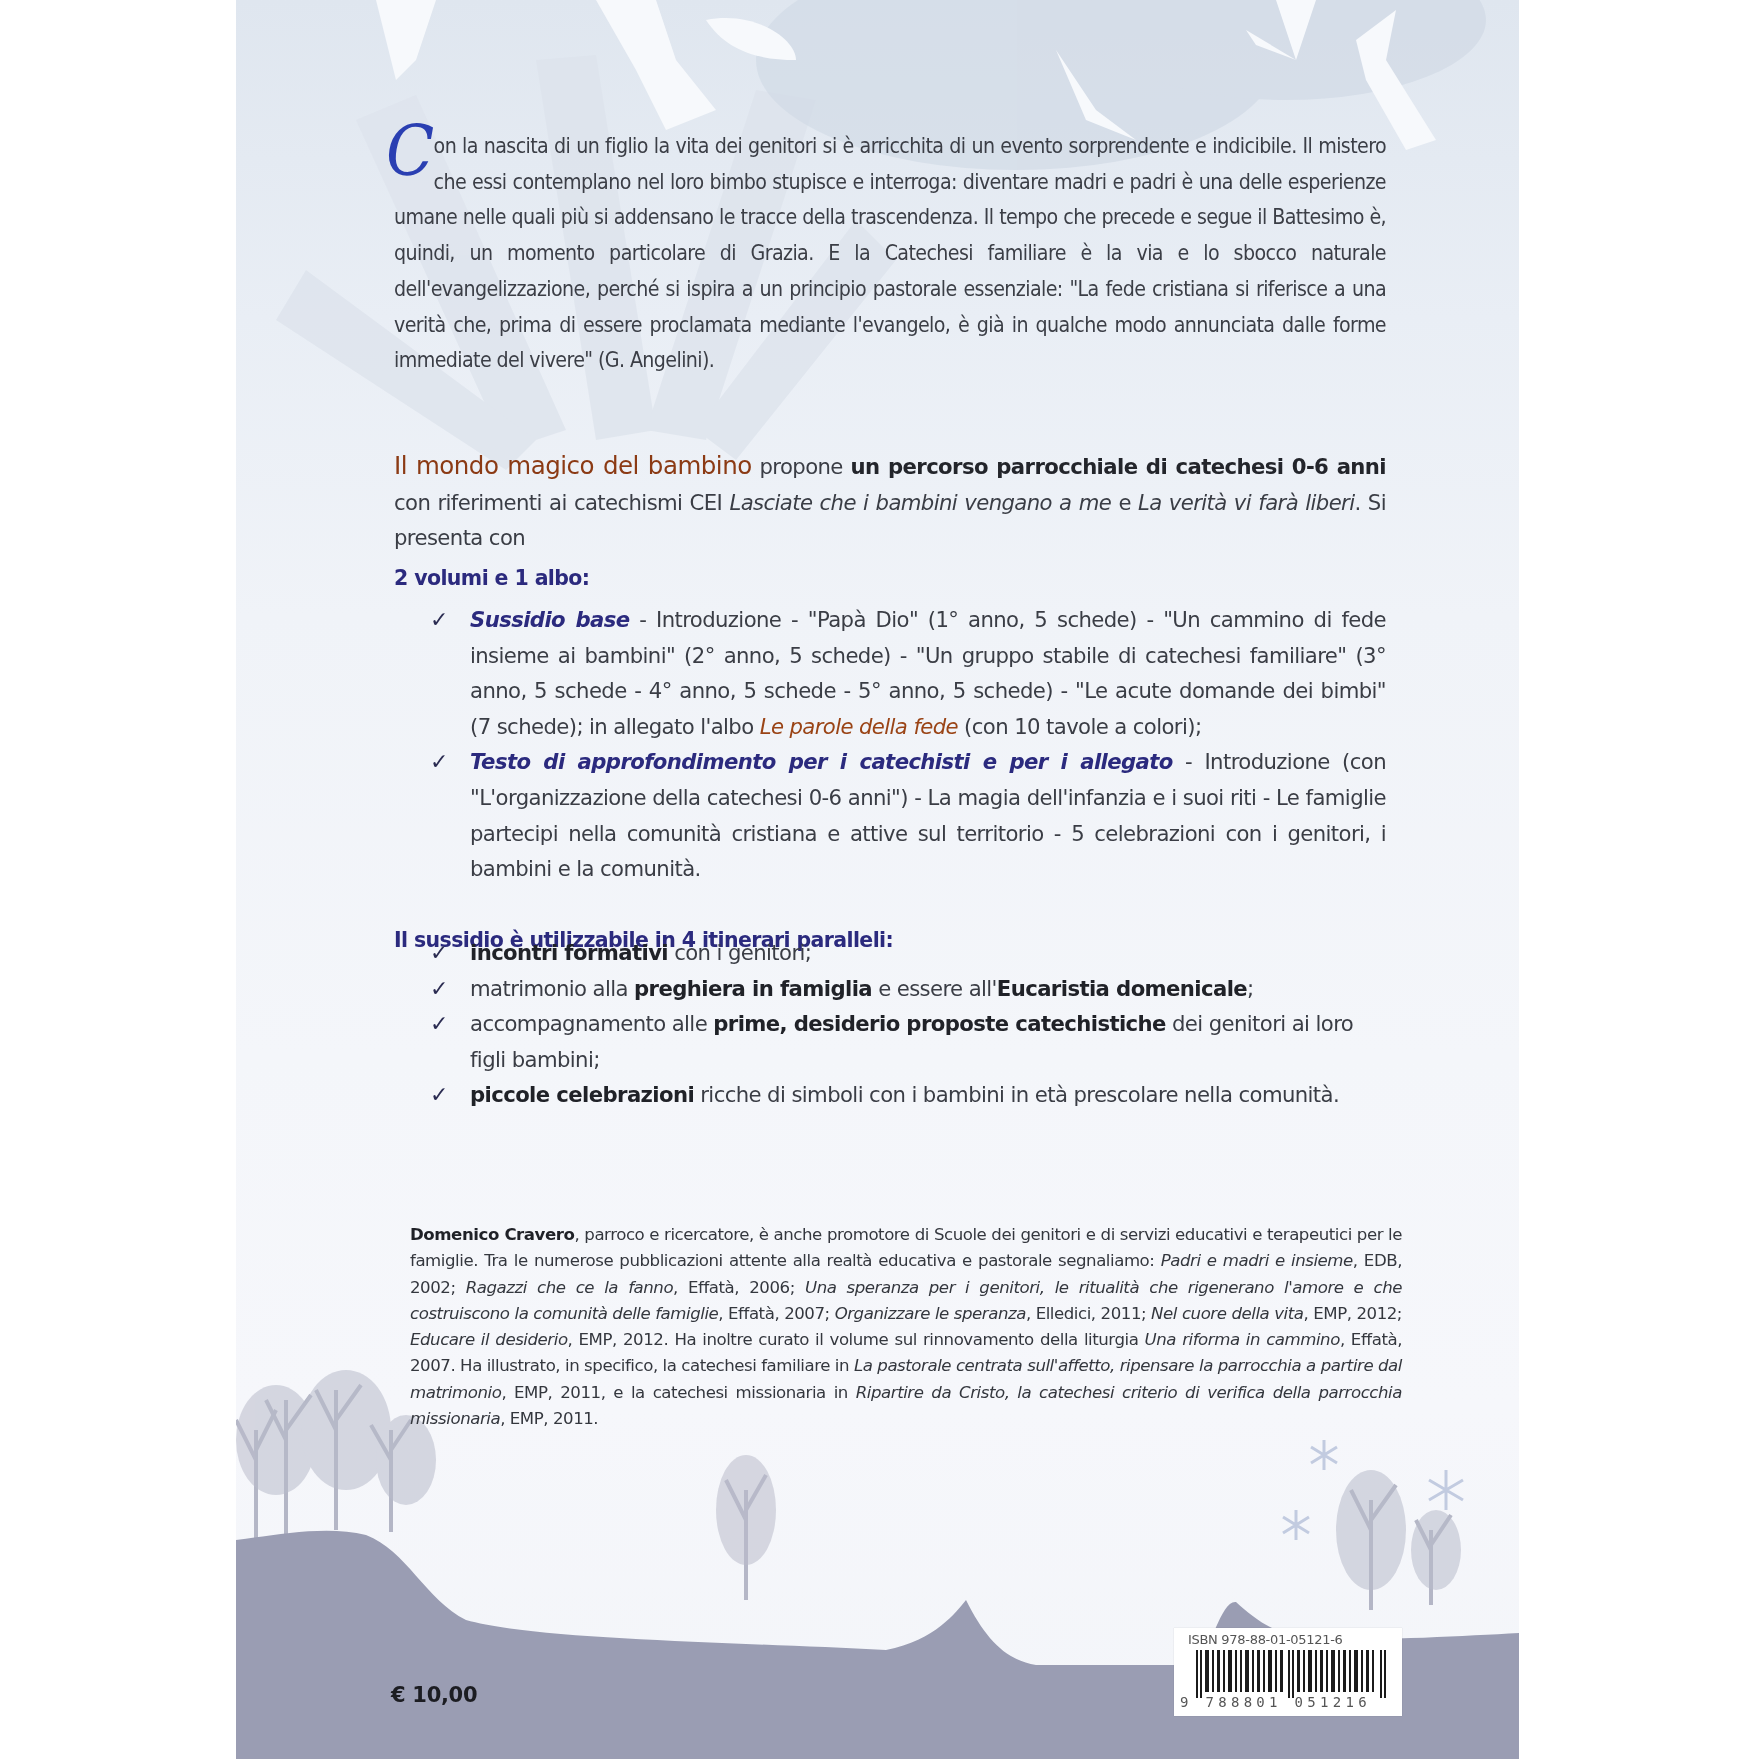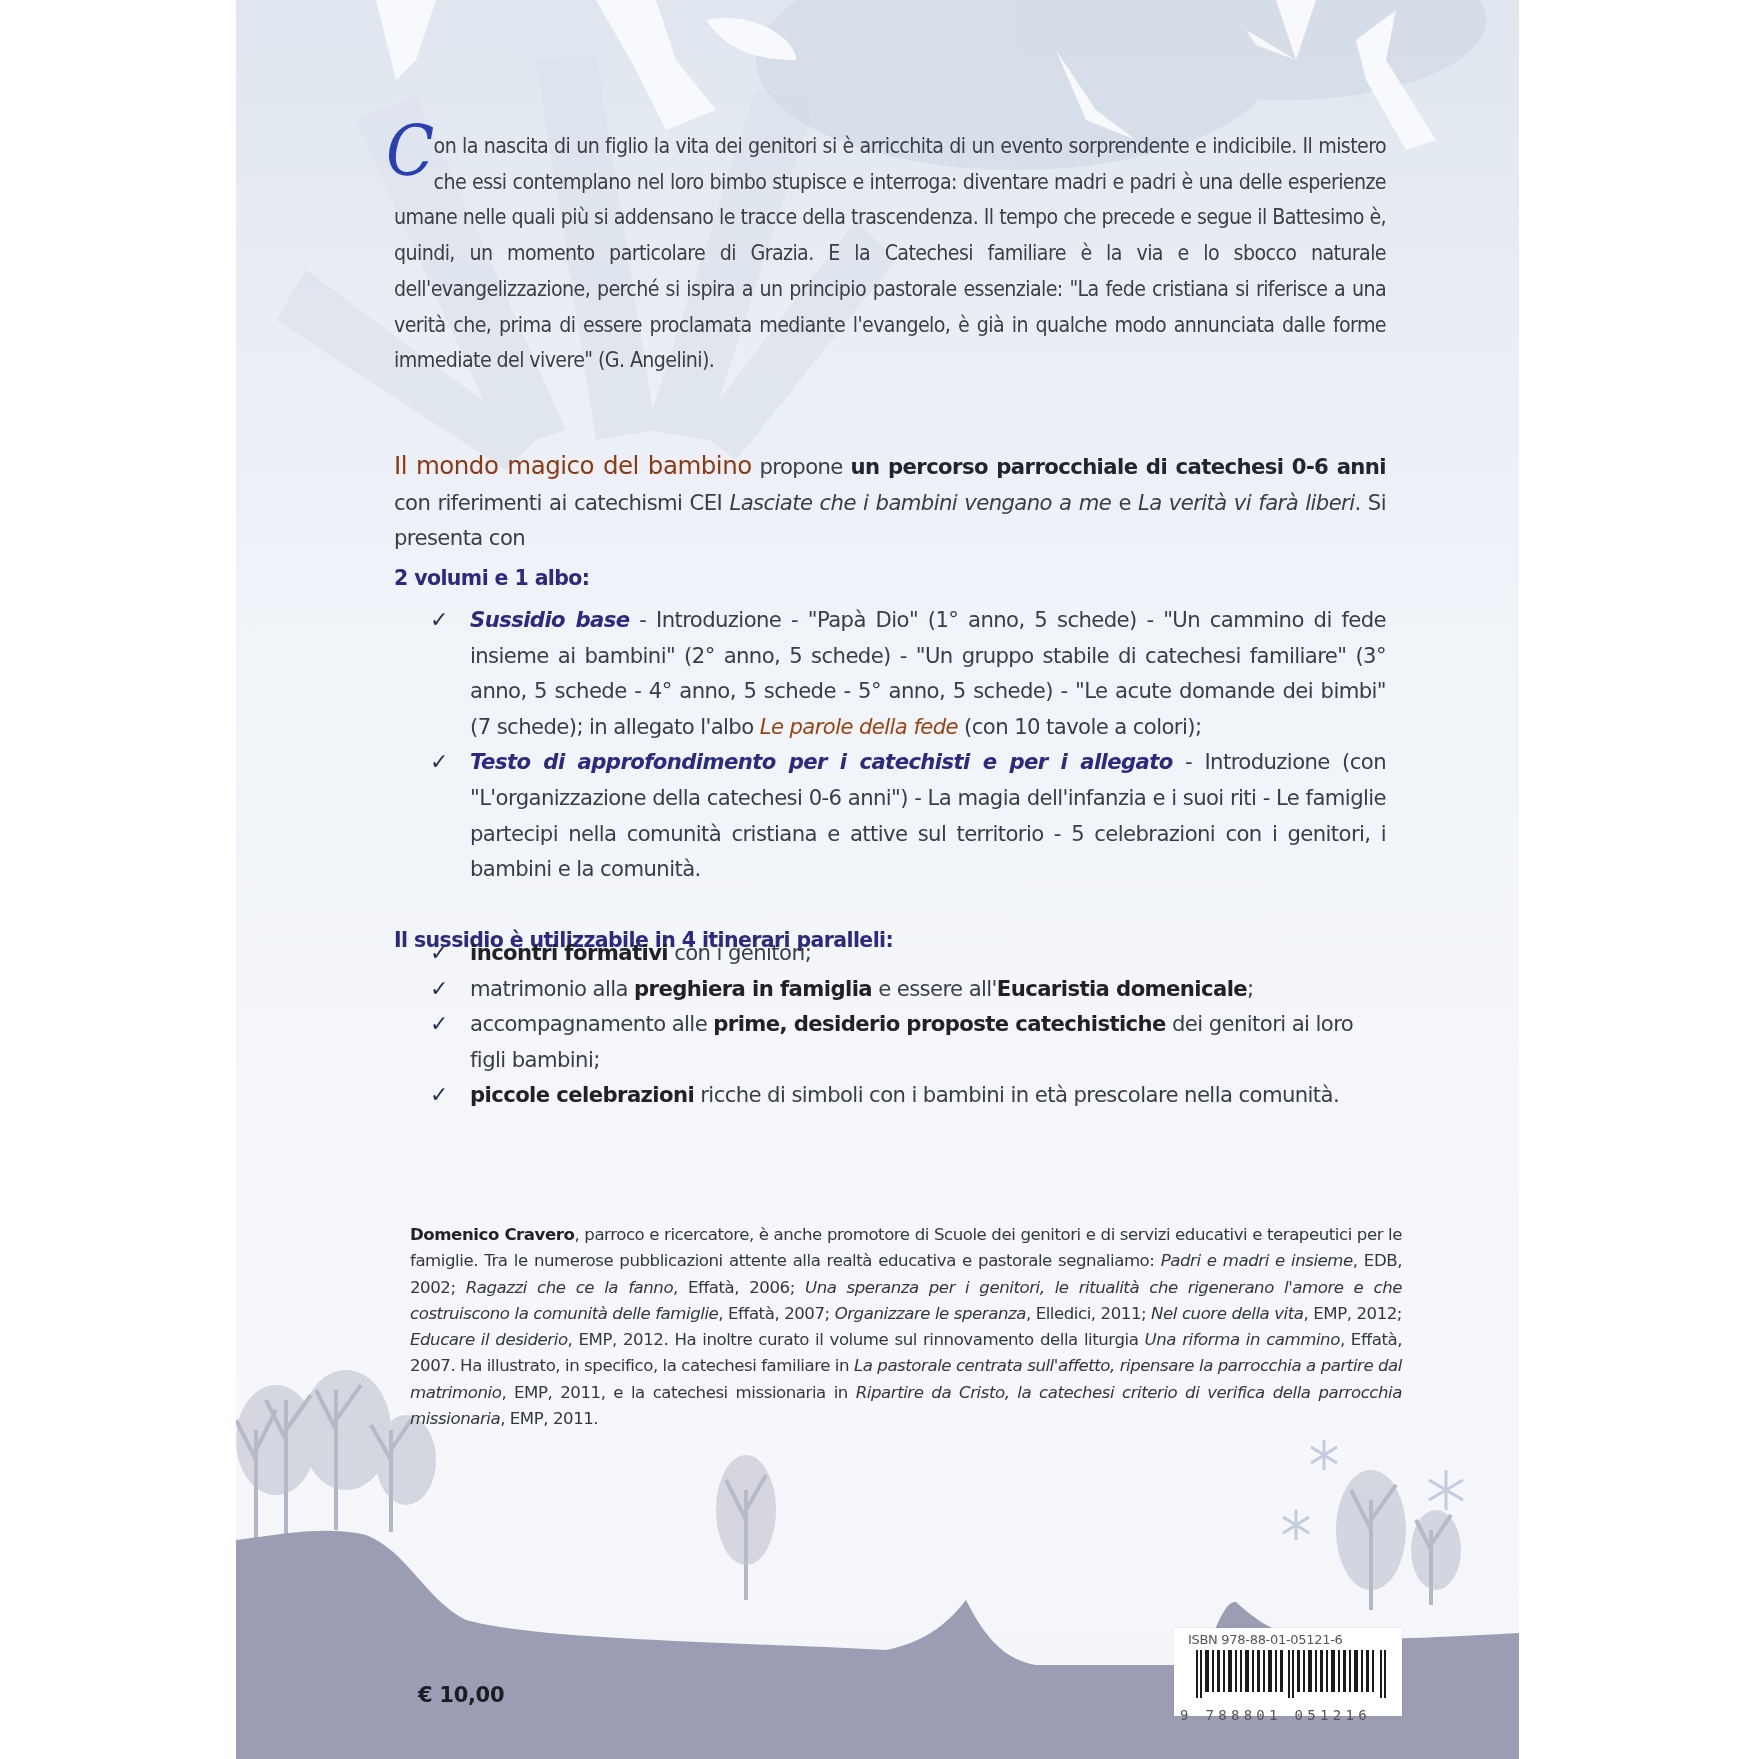--- a/index.html
+++ b/index.html
@@ -53,34 +53,34 @@
     .iti-list b { color: #202228; }
     .author {
       left: 158px; top: 1222px; width: 992px;
       font-size: 16.6px; line-height: 26.3px; text-align: justify; color: #34373e;
       letter-spacing: -0.45px;
       margin-left: 16px;
     }
     .author b { color: #1f2127; }
     .price {
       position: absolute; left: 155px; top: 1683px; font-family: "DejaVu Sans", sans-serif;
-      font-weight: bold; font-size: 21px; color: #1c1d22; letter-spacing: -0.3px; margin-left: 27px;
+      font-weight: bold; font-size: 21px; color: #1c1d22; letter-spacing: -0.3px;
     }
     .barcode-box {
       position: absolute; left: 938px; top: 1628px; width: 228px; height: 88px;
       background: #ffffff; box-shadow: 0 0 1px rgba(0,0,0,0.2);
     }
     .isbn-label {
       position: absolute; left: 14px; top: 4px; font-family: "DejaVu Sans", sans-serif;
       font-size: 13px; color: #555; letter-spacing: -0.3px;
     }
     .bars { position: absolute; left: 22px; top: 22px; width: 192px; height: 48px; }
     .bar-digits {
       position: absolute; left: 6px; top: 66px; width: 216px;
-      font-family: "DejaVu Sans Mono", monospace; font-size: 14px; color: #555; letter-spacing: 4.3px; margin-top: 13px;
+      font-family: "DejaVu Sans Mono", monospace; font-size: 14px; color: #555; letter-spacing: 4.3px;
     }
   </style>
 </head>
 <body>
 
 <div class="cover">
 
   <svg class="deco" viewBox="0 0 1283 1759" preserveAspectRatio="none">
 
     <g fill="#dde3ec" opacity="0.75">

